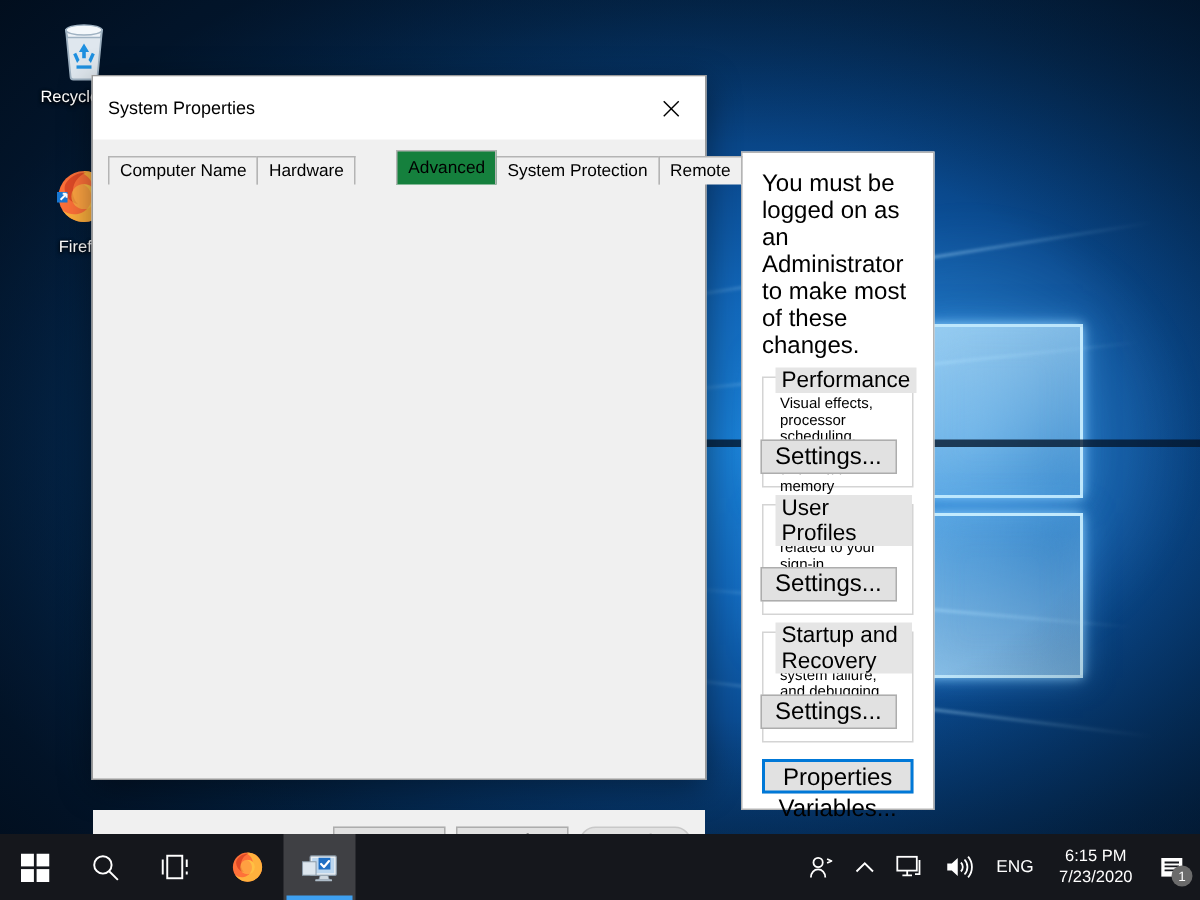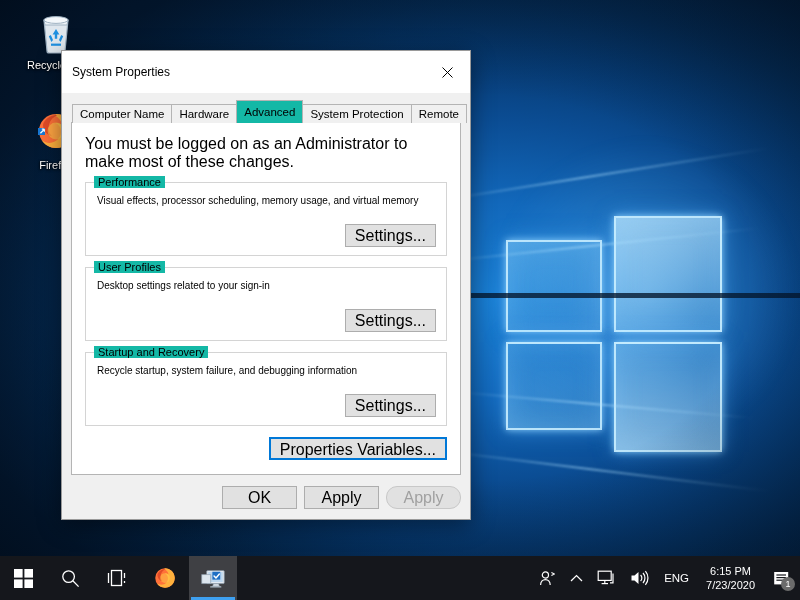--- a/index.html
+++ b/index.html
@@ -138,21 +138,21 @@
   .title-close {
     width: 45px; height: 30px;
     display: flex; align-items: center; justify-content: center;
     cursor: default;
   }
 
   .dialog-body {
     flex: 1;
     padding: 9px 9px 0 9px;
     display: flex;
-    flex-direction: column;
+    flex-direction: row;
   }
 
   
   .tabstrip {
     display: flex;
     align-items: flex-end;
     height: 21px;
     padding-left: 1px;
     position: relative;
     z-index: 2;
@@ -164,26 +164,27 @@
     border: 1px solid #b4b4b4;
     border-bottom: none;
     background: #f0f0f0;
     margin-right: -1px;
     height: 19px;
     line-height: 13px;
     cursor: default;
     white-space: nowrap;
   }
   .tab.active {
-    background: #14b8a6;
+    background: #15803d;
     height: 23px;
     padding-top: 5px;
     border-color: #b4b4b4;
     position: relative;
     z-index: 3;
+    margin-left: 28px;
   }
 
   .tabpanel {
     flex: 1;
     background: #ffffff;
     border: 1px solid #b4b4b4;
     margin-top: -1px;
     padding: 12px 13px 10px 13px;
     position: relative;
     z-index: 1;
@@ -200,23 +201,23 @@
     position: relative;
     border: 1px solid #d4d4d4;
     margin-bottom: 11px;
     padding: 11px 11px 9px 11px;
     height: 74px;
   }
   .group-title {
     position: absolute;
     top: -7px;
     left: 8px;
-    background: #14b8a6;
+    background: #e5e5e5;
     padding: 0 4px;
-    font-size: 11px;
+    font-size: 15px;
     color: #000;
   }
   .group-desc {
     font-size: 10px;
     color: #000;
     margin-top: 1px;
   }
 
   .btn {
     font-family: "Liberation Sans", sans-serif;

